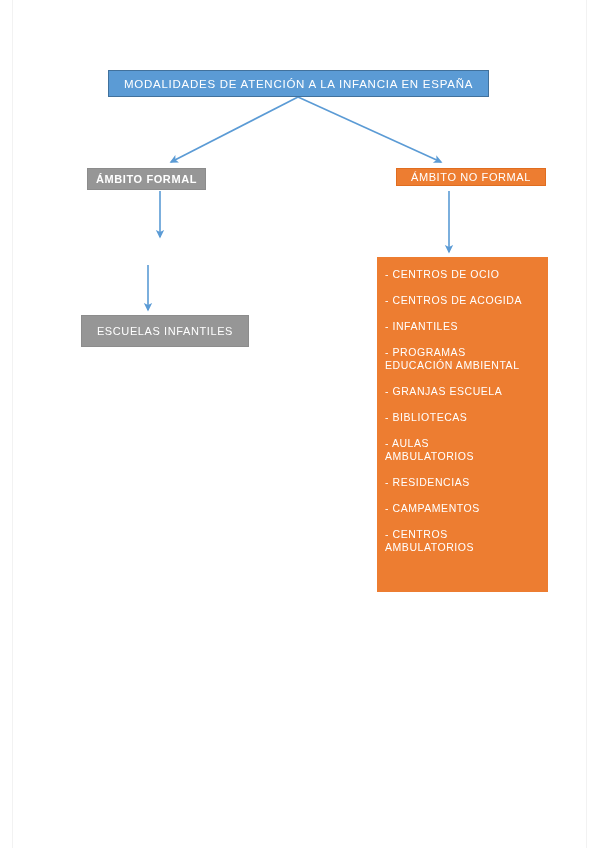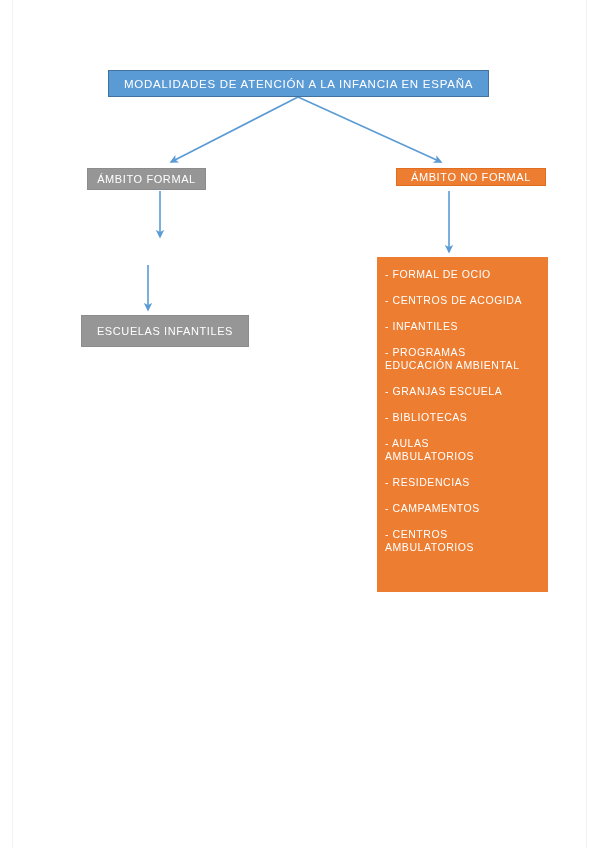--- a/index.html
+++ b/index.html
@@ -64,20 +64,21 @@
   .node-gray {
     background: #969696;
     border: 1px solid #8c8c8c;
     font-size: 11px;
   }
   #node-ambito-formal {
     left: 87px;
     top: 168px;
     width: 119px;
     height: 22px;
+    font-weight: bold;
   }
   #node-sistema-educativo {
     left: 87px;
     top: 242px;
     width: 149px;
     height: 22px;
   }
   #node-escuelas-infantiles {
     left: 81px;
     top: 315px;
@@ -147,21 +148,21 @@
   <div class="node" id="title-box">MODALIDADES DE ATENCIÓN A LA INFANCIA EN ESPAÑA</div>
 
   <div class="node node-gray" id="node-ambito-formal">ÁMBITO FORMAL</div>
 
 
   <div class="node node-gray" id="node-escuelas-infantiles">ESCUELAS INFANTILES</div>
 
   <div class="node" id="node-ambito-no-formal">ÁMBITO NO FORMAL</div>
 
   <div id="list-panel">
-    <div class="list-item">- FORMAL DE OCIO</div>
+    <div class="list-item">- CENTROS DE OCIO</div>
     <div class="list-item">- CENTROS DE ACOGIDA</div>
     <div class="list-item">- INFANTILES</div>
     <div class="list-item">- PROGRAMAS
 EDUCACIÓN AMBIENTAL</div>
     <div class="list-item">- GRANJAS ESCUELA</div>
     <div class="list-item">- BIBLIOTECAS</div>
     <div class="list-item">- AULAS
 AMBULATORIOS</div>
     <div class="list-item">- RESIDENCIAS</div>
     <div class="list-item">- CAMPAMENTOS</div>

